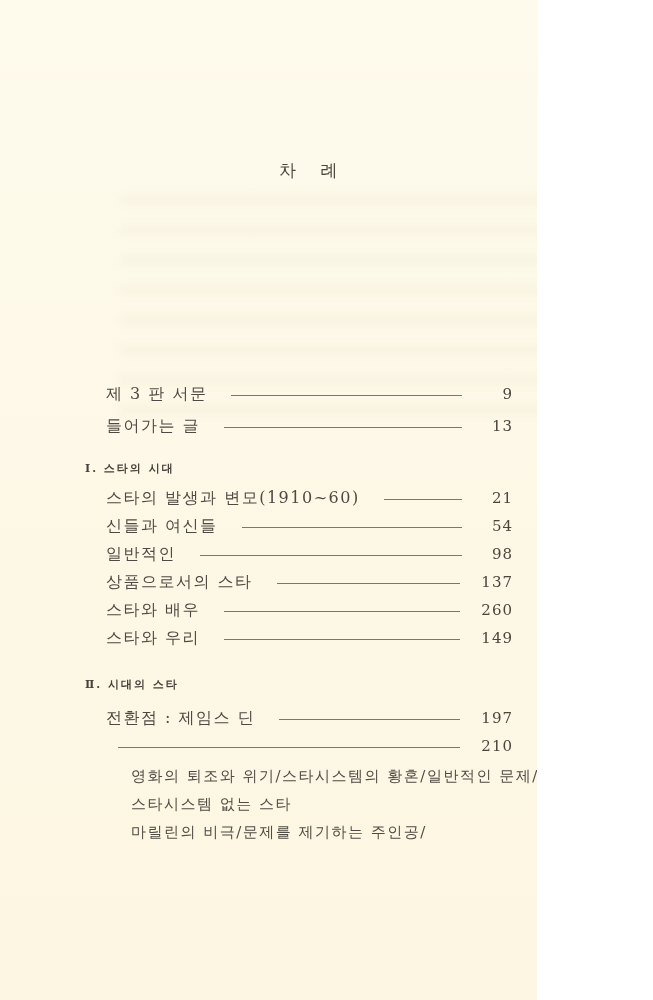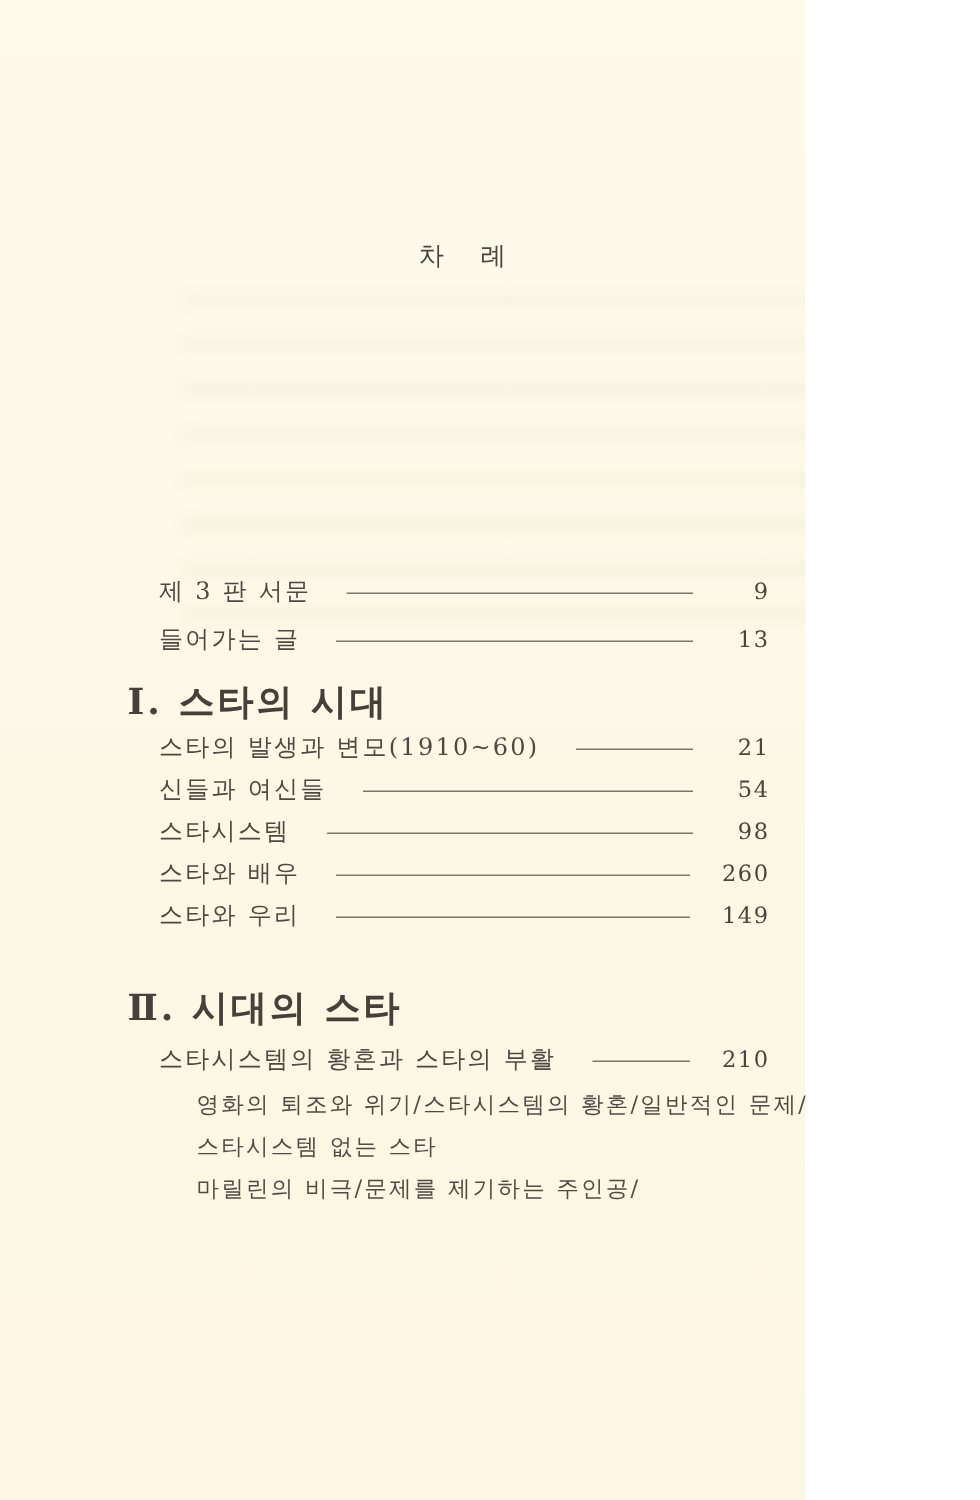--- a/index.html
+++ b/index.html
@@ -75,27 +75,27 @@
     color: #4a453d;
   }
   .entries .row,
   .row.front {
     padding-left: 21px;
   }
   .heading {
     height: 32px;
     display: flex;
     align-items: center;
-    font-size: 24px;
+    font-size: 11px;
     font-weight: bold;
     letter-spacing: 2px;
     color: #454039;
   }
   .heading.h1 { margin-top: 10px; }
-  .heading.h2 { margin-top: 32px; }
+  .heading.h2 { margin-top: 16px; }
   .entries.sec2 { margin-top: 4px; }
   .subitems {
     margin-top: 2px;
     padding-left: 46px;
     font-size: 15px;
     line-height: 28px;
     letter-spacing: 1.5px;
     color: #504b44;
   }
   .subitems div { white-space: nowrap; }
@@ -128,41 +128,50 @@
         <span class="label">스타의 발생과 변모(1910~60)</span>
         <span class="leader"></span>
         <span class="pagenum">21</span>
       </div>
       <div class="row">
         <span class="label">신들과 여신들</span>
         <span class="leader"></span>
         <span class="pagenum">54</span>
       </div>
       <div class="row">
-        <span class="label">스타시스템</span>
+        <span class="label">일반적인</span>
         <span class="leader"></span>
         <span class="pagenum">98</span>
+      </div>
+      <div class="row">
+        <span class="label">상품으로서의 스타</span>
+        <span class="leader"></span>
+        <span class="pagenum">137</span>
       </div>
       <div class="row">
         <span class="label">스타와 배우</span>
         <span class="leader"></span>
         <span class="pagenum">260</span>
       </div>
       <div class="row">
         <span class="label">스타와 우리</span>
         <span class="leader"></span>
         <span class="pagenum">149</span>
       </div>
     </div>
 
     <div class="heading h2">Ⅱ. 시대의 스타</div>
 
     <div class="entries sec2">
       <div class="row">
-        <span class="label">스타시스템의 황혼과 스타의 부활</span>
+        <span class="label">전환점 : 제임스 딘</span>
+        <span class="leader"></span>
+        <span class="pagenum">197</span>
+      </div>
+      <div class="row">
         <span class="leader"></span>
         <span class="pagenum">210</span>
       </div>
     </div>
 
     <div class="subitems">
       <div>영화의 퇴조와 위기/스타시스템의 황혼/일반적인 문제/</div>
       <div>스타시스템 없는 스타</div>
       <div>마릴린의 비극/문제를 제기하는 주인공/</div>
     </div>

